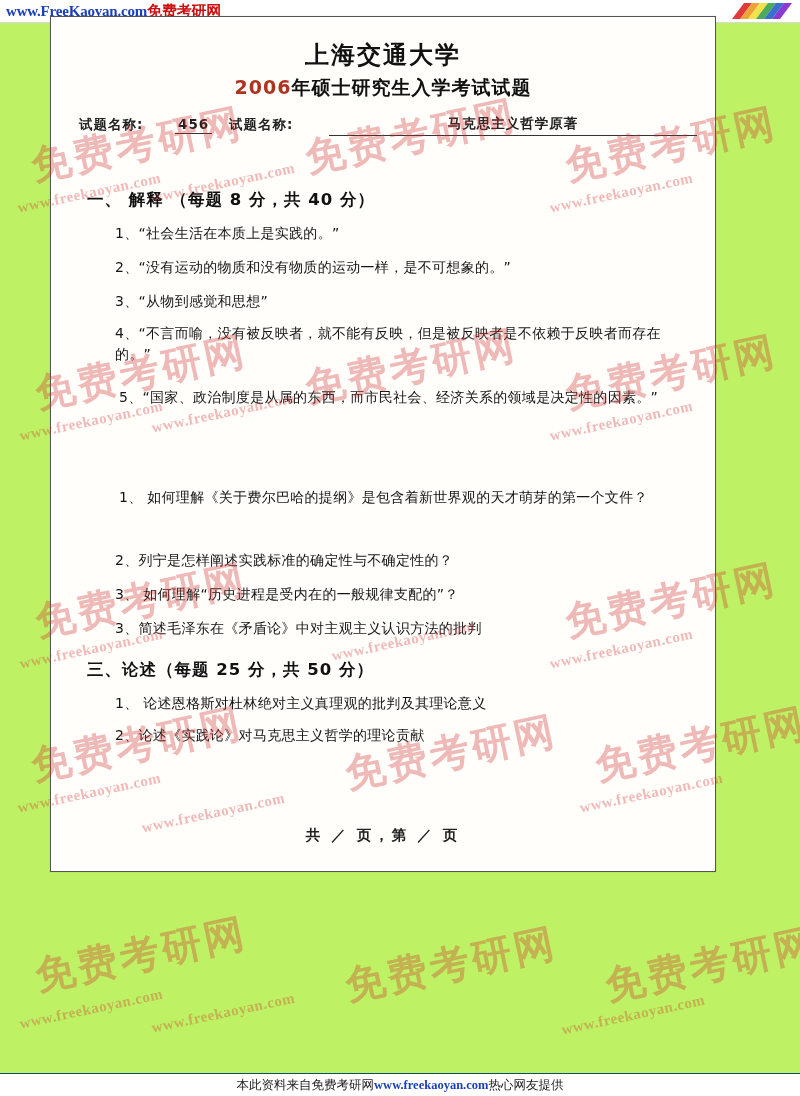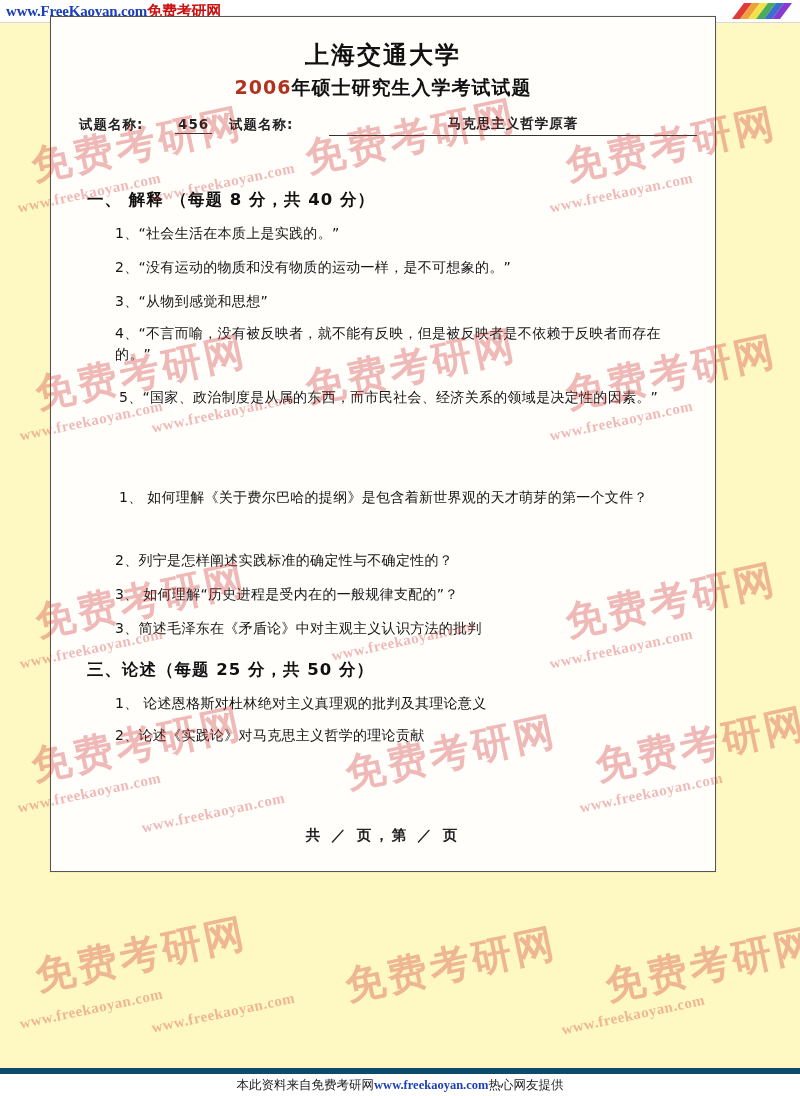--- a/index.html
+++ b/index.html
@@ -11,21 +11,21 @@
     height: 1096px;
     background: #ffffff;
     font-family: "DejaVu Sans", "Liberation Sans", sans-serif;
     position: relative;
     overflow: hidden;
     color: #1a1a1a;
   }
   .page {
     position: absolute;
     inset: 0;
-    background: #fef9c3;
+    background: #bef264;
   }
   
   .banner {
     position: absolute;
     top: 0; left: 0;
     width: 800px;
     height: 22px;
     background: #ffffff;
     border-bottom: 1px solid #d8d8d8;
   }
@@ -174,21 +174,21 @@
     letter-spacing: 0.5px;
     font-family: "Liberation Serif", serif;
     color: rgba(205, 45, 45, 0.33);
   }
   .bottom-strip {
     position: absolute;
     left: 0; bottom: 0;
     width: 800px;
     height: 22px;
     background: #ffffff;
-    border-top: 6px solid #0c4a6e;
+    border-top: 1px solid #0c4a6e;
   }
   .bottom-strip-text {
     position: absolute;
     left: 50%;
     transform: translateX(-50%);
     top: 3px;
     font-size: 12.5px;
     font-family: "Liberation Serif", serif;
     white-space: nowrap;
   }

